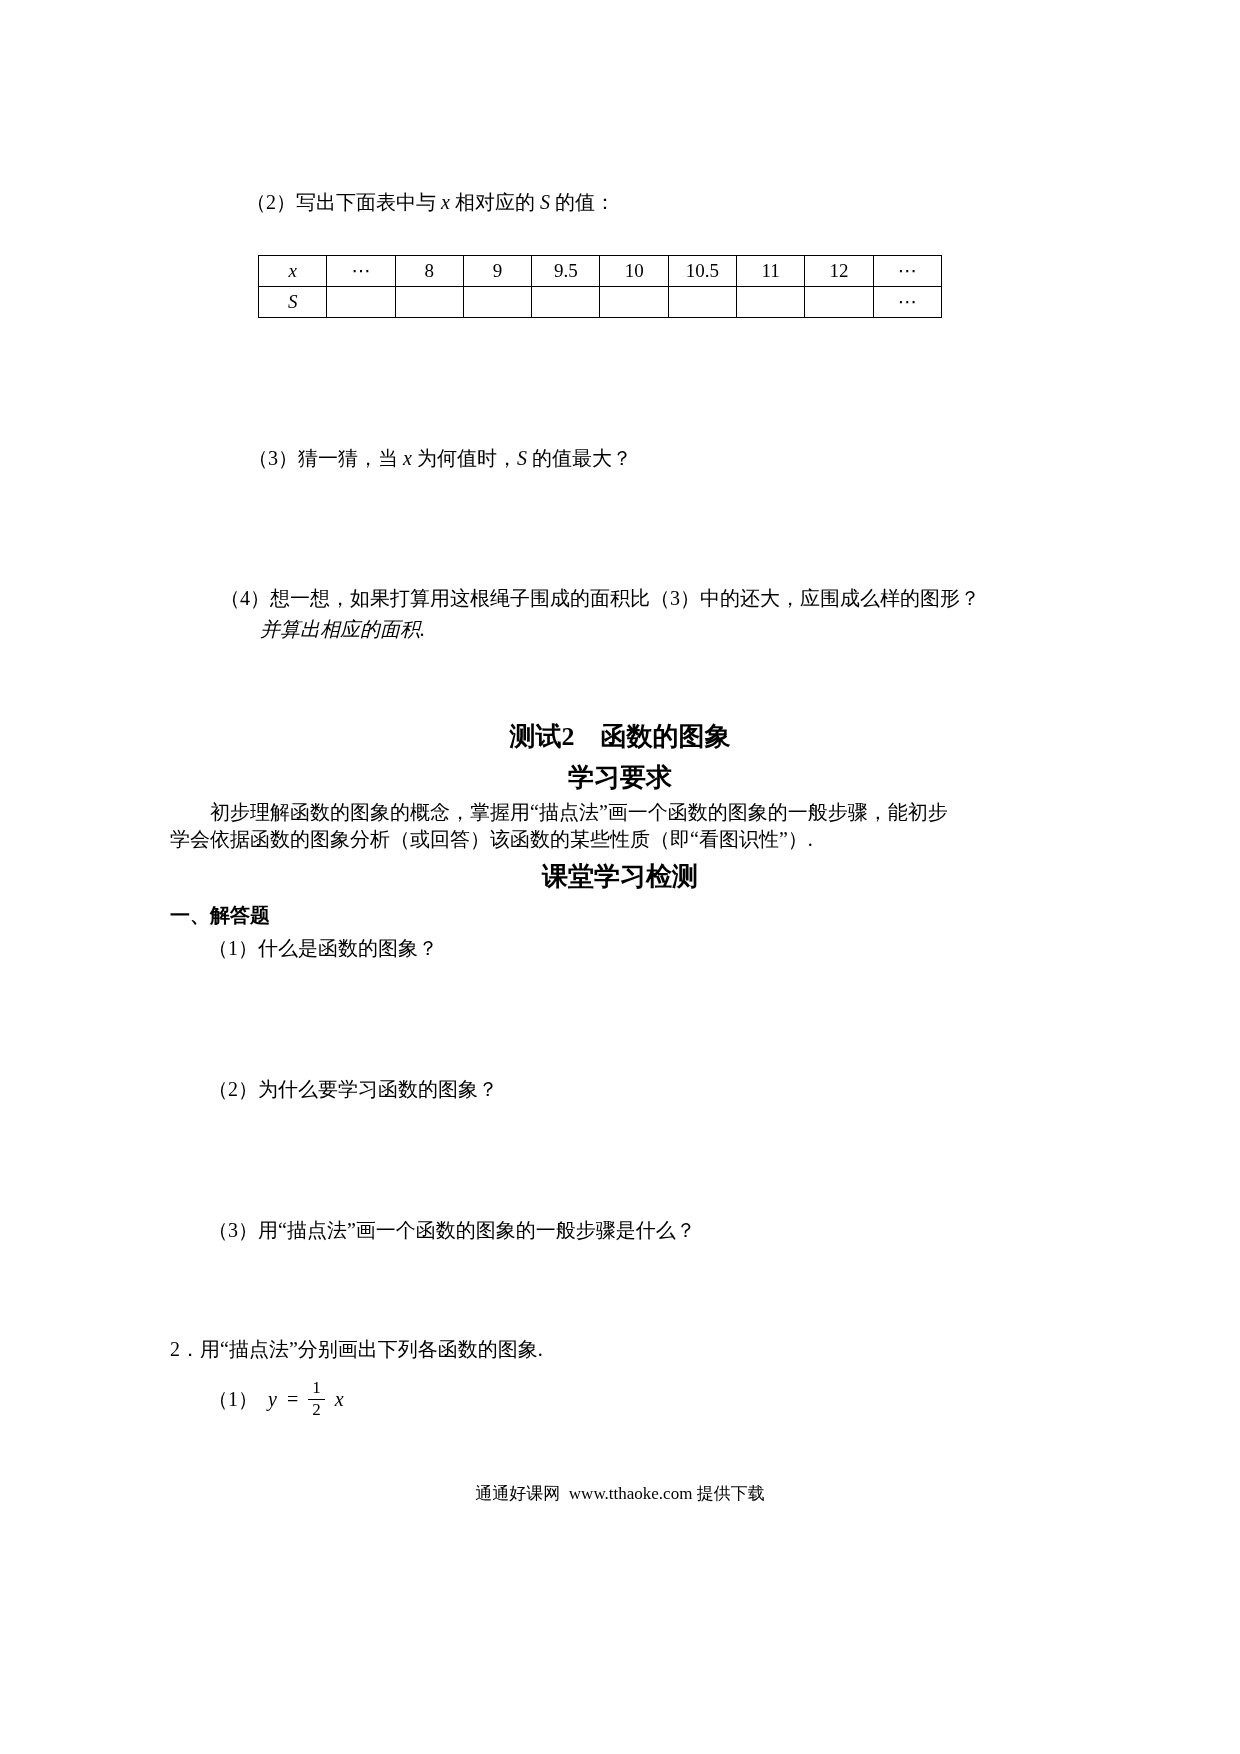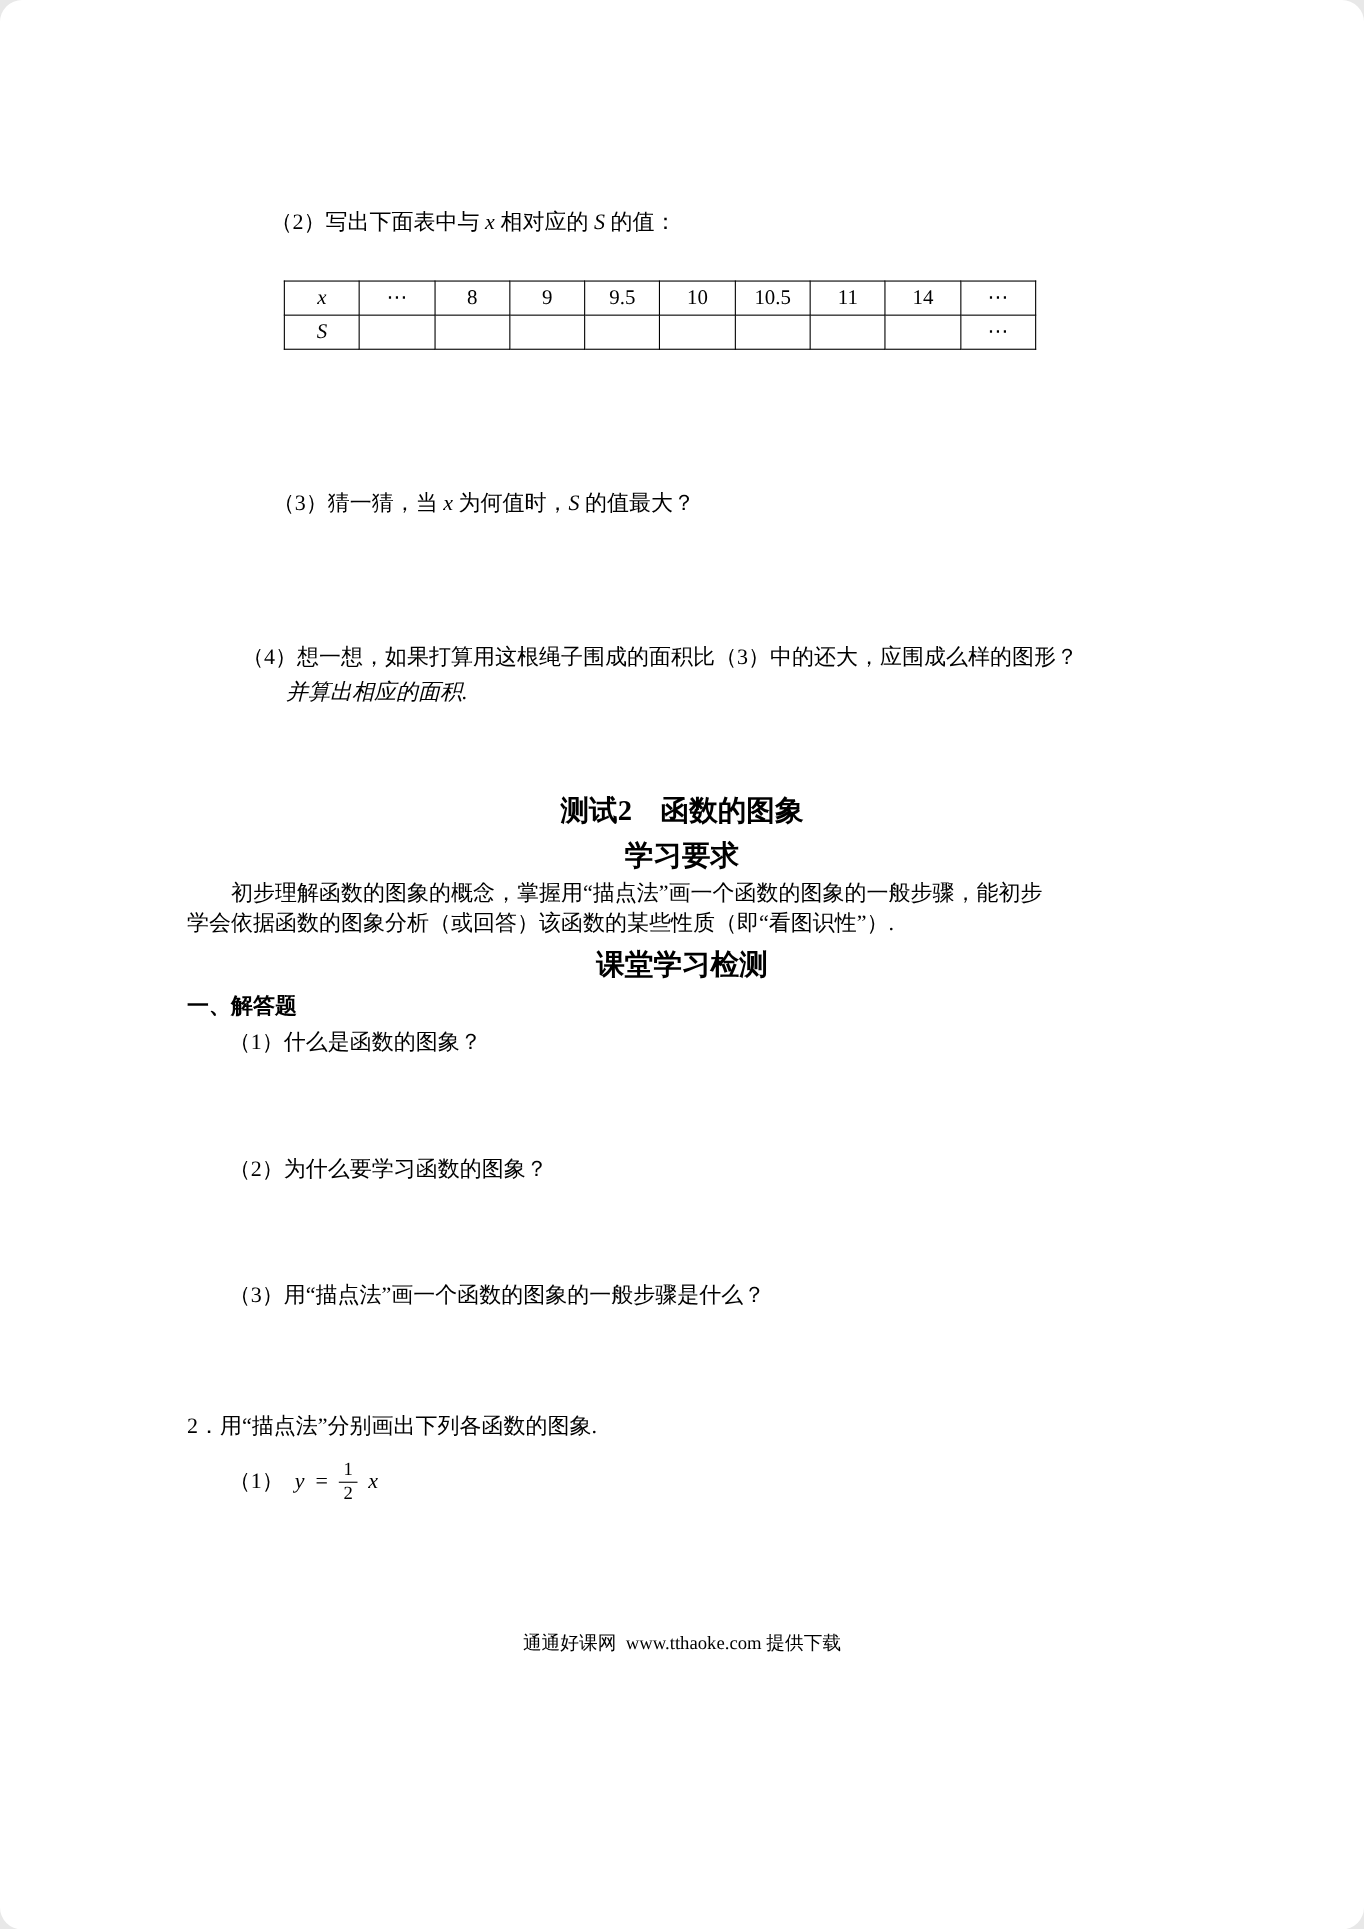--- a/index.html
+++ b/index.html
@@ -5,21 +5,20 @@
   html, body { margin: 0; padding: 0; background: #e8e8e8; }
   .page {
     position: relative;
     width: 1240px;
     height: 1754px;
     margin: 0 auto;
     background: #ffffff;
     font-family: "Liberation Serif", "DejaVu Serif", serif;
     color: #000;
     overflow: hidden;
-    border-radius: 20px;
   }
   .content {
     padding: 162px 170px 0 170px;
     font-size: 20px;
     line-height: 1.35;
   }
   .var { font-style: italic; font-family: "Liberation Serif", serif; }
   .line { white-space: pre-wrap; }
 
   .q2-line { margin: 0 0 12px 46px; }
@@ -45,21 +44,21 @@
 
   .center-bold { text-align: center; font-weight: bold; }
   .sec-title   { margin-top: 76px; font-size: 26px; }
   .sec-sub     { margin-top: 6px;  font-size: 26px; }
   .sec-para    { margin-top: 4px; }
   .sec-para .indent { text-indent: 40px; }
 
   .heading-bold { margin-top: 8px; font-weight: bold; }
   .item      { margin-top: 6px; }
   .sub-item  { margin-left: 38px; }
-  .gap-lg    { margin-top: 88px; }
+  .gap-lg    { margin-top: 114px; }
   .gap-xl    { margin-top: 92px; }
 
   .formula-row {
     margin: 16px 0 0 38px;
     display: flex;
     align-items: center;
     gap: 10px;
   }
   .frac {
     display: inline-flex;
@@ -96,21 +95,21 @@
       <tbody>
           <tr>
         <td class="var">x</td>
         <td>⋯</td>
         <td>8</td>
         <td>9</td>
         <td>9.5</td>
         <td>10</td>
         <td>10.5</td>
         <td>11</td>
-        <td>14</td>
+        <td>12</td>
         <td>⋯</td>
       </tr>
       <tr>
         <td class="var">S</td>
         <td></td>
         <td></td>
         <td></td>
         <td></td>
         <td></td>
         <td></td>

